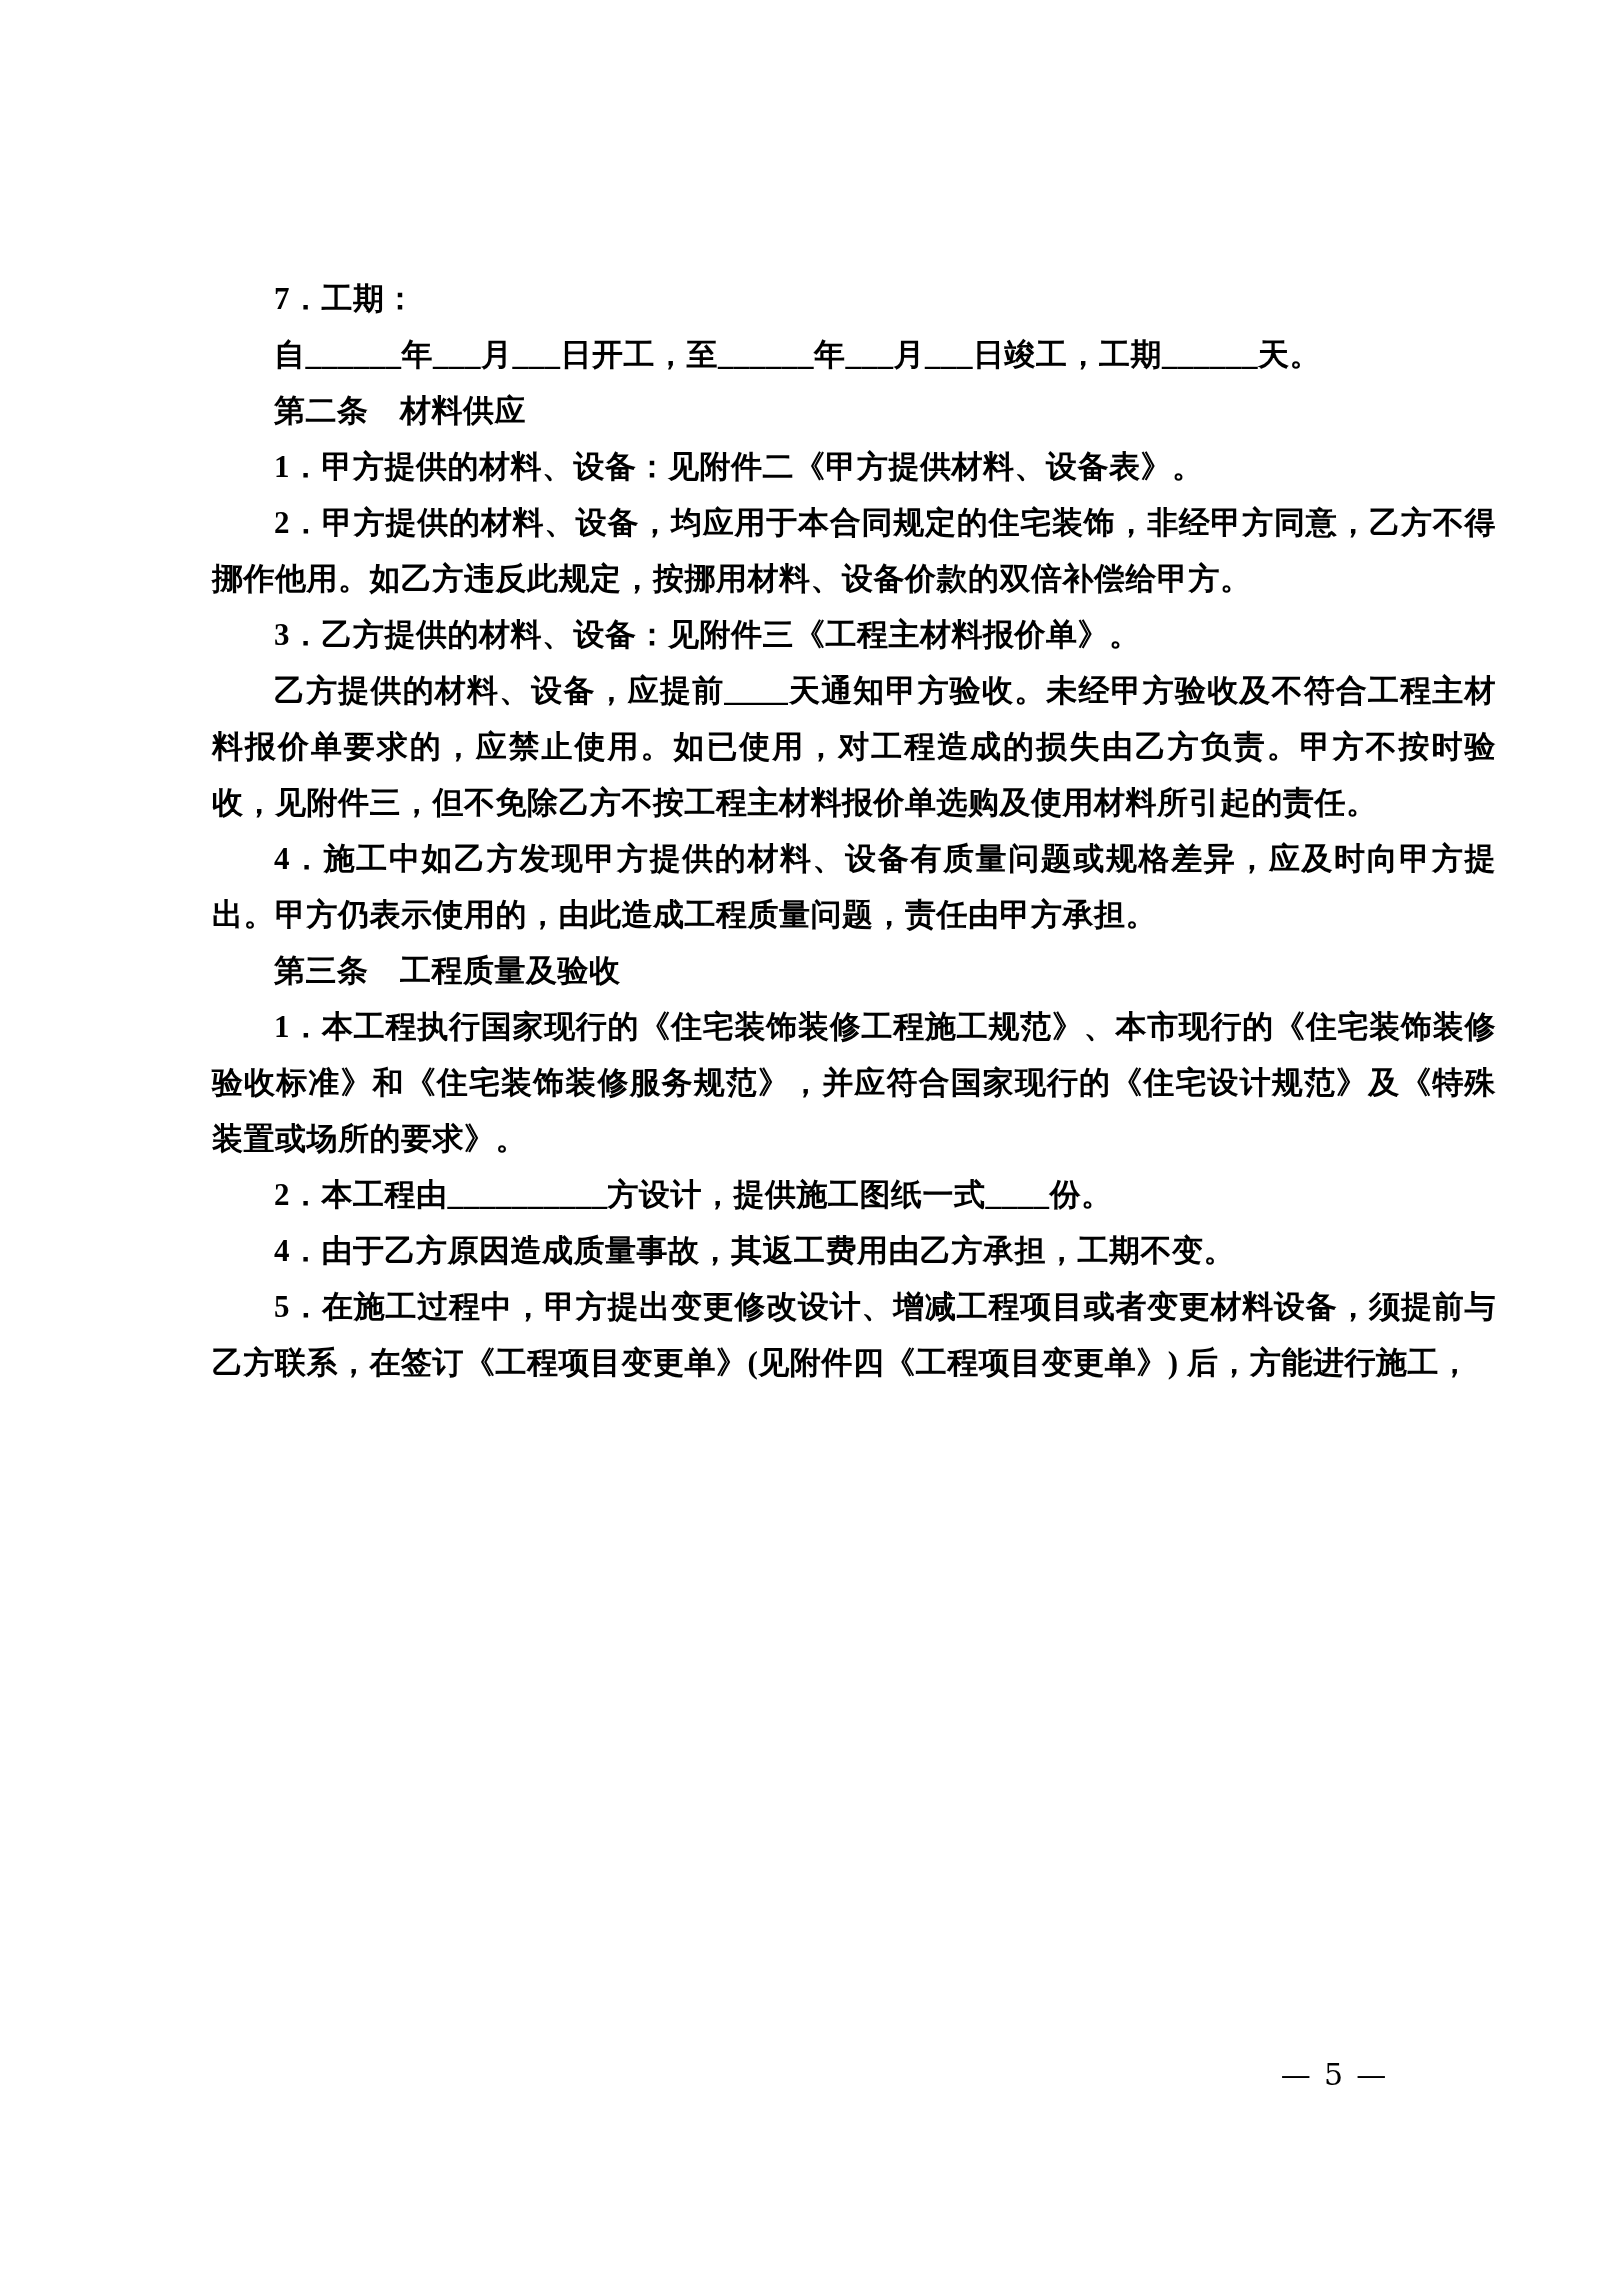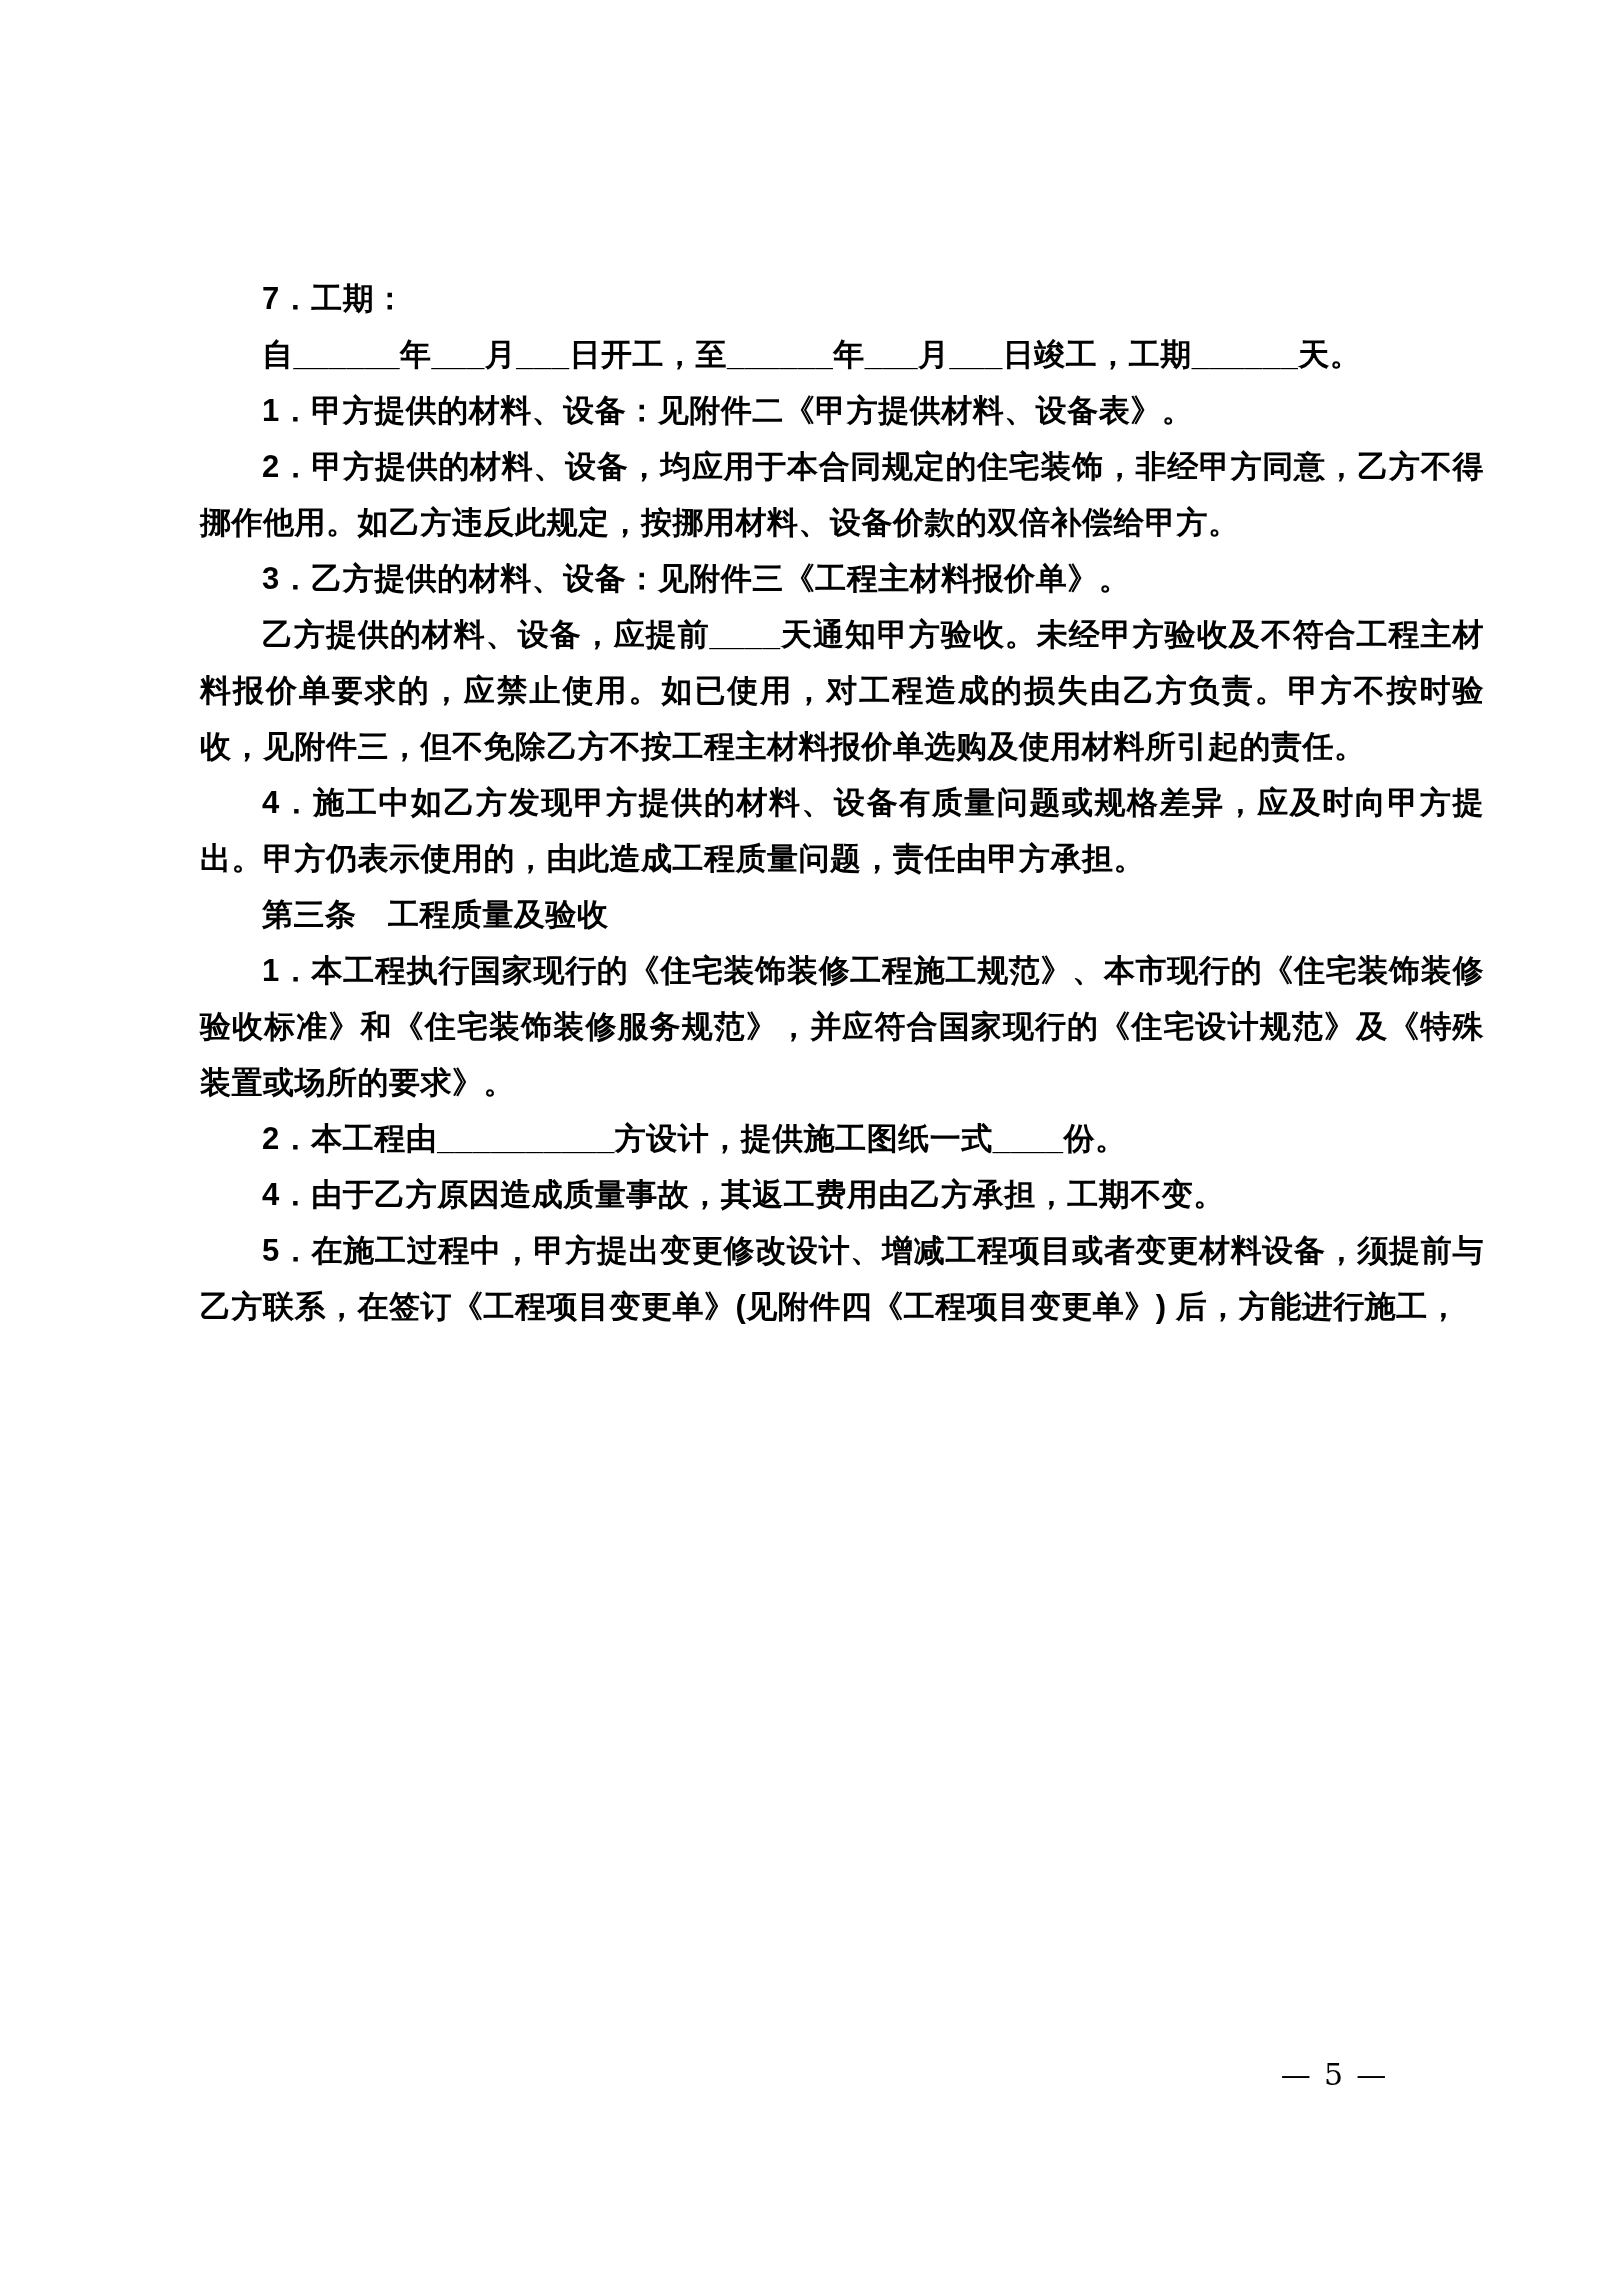--- a/index.html
+++ b/index.html
@@ -12,22 +12,23 @@
     width: 1623px;
     height: 2294px;
     background: #ffffff;
     color: #000000;
     font-family: "Liberation Sans", sans-serif;
     overflow: hidden;
   }
   .content {
     position: absolute;
     top: 271px;
-    left: 200px;
+    left: 212px;
     width: 1284px;
+    font-family: Liberation Serif, serif;
   }
   .content p {
     margin: 0;
     font-size: 31px;
     line-height: 56px;
     font-weight: 600;
     text-indent: 2em;
     text-align: justify;
     letter-spacing: 0.5px;
     word-break: break-all;
@@ -43,20 +44,21 @@
     letter-spacing: 1.8px;
   }
 </style>
 </head>
 <body>
 
 <div class="page">
   <div class="content">
     <p>7．工期：</p>
     <p>自______年___月___日开工，至______年___月___日竣工，工期______天。</p>
+    <p>第二条　材料供应</p>
     <p>1．甲方提供的材料、设备：见附件二《甲方提供材料、设备表》。</p>
     <p>2．甲方提供的材料、设备，均应用于本合同规定的住宅装饰，非经甲方同意，乙方不得挪作他用。如乙方违反此规定，按挪用材料、设备价款的双倍补偿给甲方。</p>
     <p>3．乙方提供的材料、设备：见附件三《工程主材料报价单》。</p>
     <p>乙方提供的材料、设备，应提前____天通知甲方验收。未经甲方验收及不符合工程主材料报价单要求的，应禁止使用。如已使用，对工程造成的损失由乙方负责。甲方不按时验收，见附件三，但不免除乙方不按工程主材料报价单选购及使用材料所引起的责任。</p>
     <p>4．施工中如乙方发现甲方提供的材料、设备有质量问题或规格差异，应及时向甲方提出。甲方仍表示使用的，由此造成工程质量问题，责任由甲方承担。</p>
     <p>第三条　工程质量及验收</p>
     <p>1．本工程执行国家现行的《住宅装饰装修工程施工规范》、本市现行的《住宅装饰装修验收标准》和《住宅装饰装修服务规范》，并应符合国家现行的《住宅设计规范》及《特殊装置或场所的要求》。</p>
     <p>2．本工程由__________方设计，提供施工图纸一式____份。</p>
     <p>4．由于乙方原因造成质量事故，其返工费用由乙方承担，工期不变。</p>
     <p>5．在施工过程中，甲方提出变更修改设计、增减工程项目或者变更材料设备，须提前与乙方联系，在签订《工程项目变更单》(见附件四《工程项目变更单》) 后，方能进行施工，</p>

